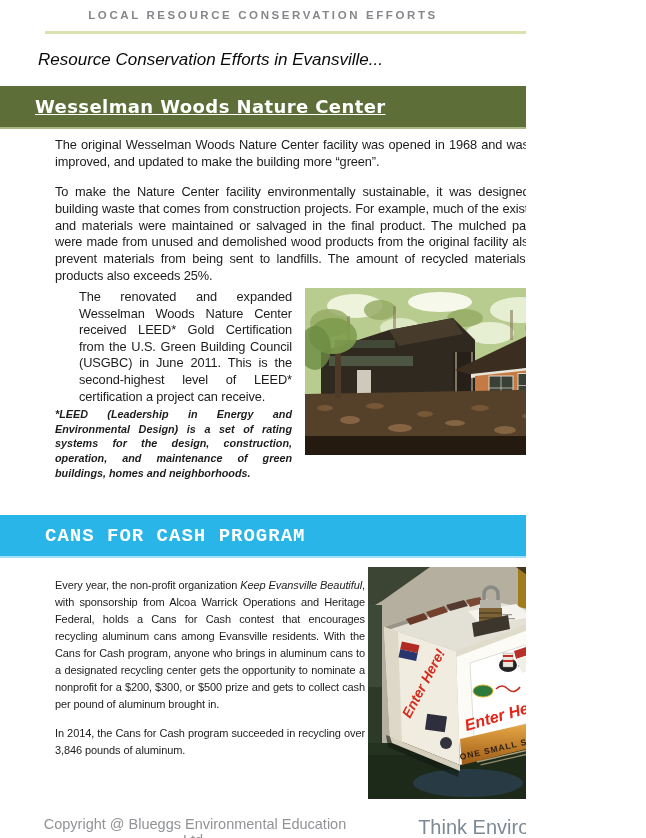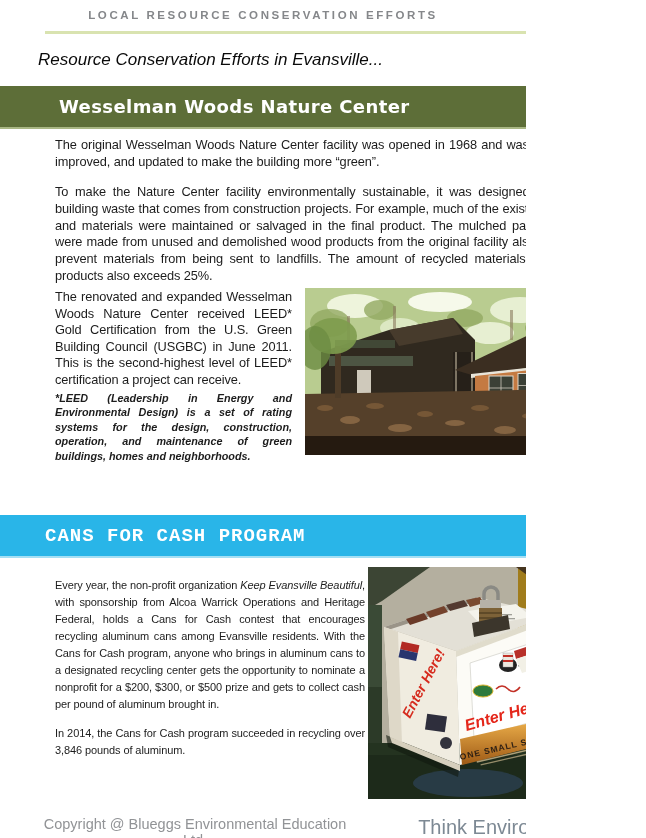--- a/index.html
+++ b/index.html
@@ -18,30 +18,30 @@
   }
   .banner {
     position:absolute; left:0; width:636px; height:41px;
     display:flex; align-items:center;
   }
   .banner.green { top:86px; background:#5d6e38; border-bottom:2px solid #a9b784; border-right:2px solid #ccd6ae; }
   .banner.blue  { top:515px; background:#29b5e8; border-bottom:2px solid #a5dff4; border-right:2px solid #c4ecf8; }
   .banner .btitle {
     color:#ffffff; font-family:"DejaVu Sans", sans-serif; font-weight:bold;
   }
-  .banner.green .btitle { margin-left:59px; font-size:18px; letter-spacing:.4px; }
+  .banner.green .btitle { margin-left:35px; font-size:18px; letter-spacing:.4px;text-decoration:underline; }
   .banner.blue  .btitle { margin-left:45px; font-size:19px; letter-spacing:1px;font-family:Liberation Mono, monospace; }
   .para {
     position:absolute; left:55px; width:537px; font-size:12.8px;
     line-height:16.8px; text-align:justify; letter-spacing:-0.1px;
   }
   .para-1 { top:137px; }
   .para-2 { top:184px; }
   .leed-col { position:absolute; left:55px; top:289px; width:237px; }
-  .leed-para { font-size:12.8px; line-height:16.6px; text-align:justify; letter-spacing:-0.1px; }
+  .leed-para { font-size:12.8px; line-height:16.6px; text-align:justify; letter-spacing:-0.1px;margin-left:24px; }
   .leed-footnote {
     font-size:10.8px; line-height:14.6px; font-weight:bold; font-style:italic;
     text-align:justify; margin-top:2px;
   }
   .building-figure { position:absolute; left:305px; top:288px; width:320px; height:167px; }
   .cans-col {
     position:absolute; left:55px; top:577px; width:310px; font-size:11px;
     line-height:17px; text-align:justify; letter-spacing:-0.1px;
   }
   .cans-para-2 { margin-top:12px; }

